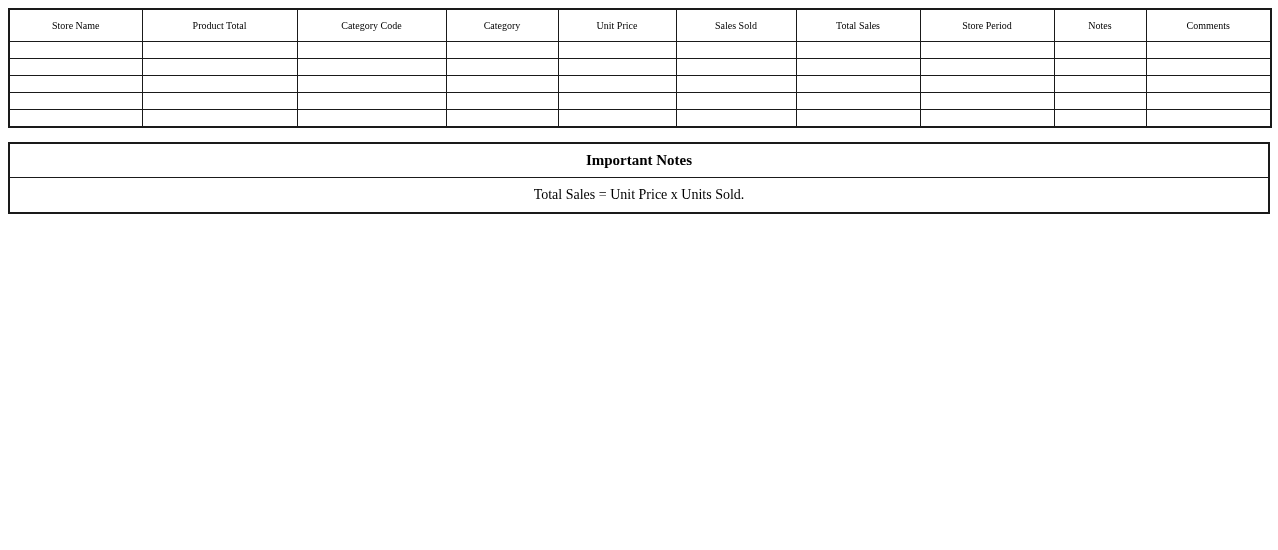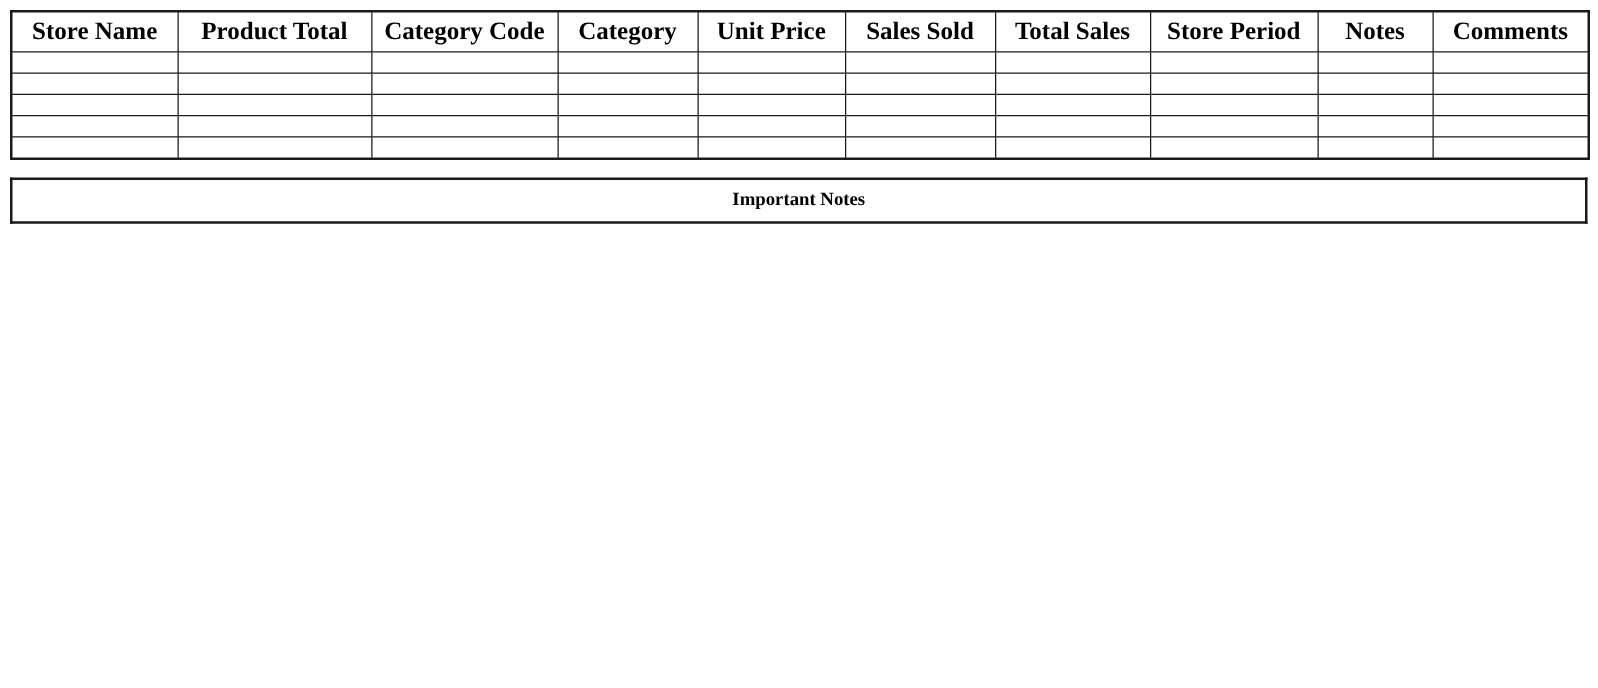--- a/index.html
+++ b/index.html
@@ -34,22 +34,22 @@
     vertical-align: middle;
     padding: 0;
     overflow: hidden;
     white-space: nowrap;
   }
   .sales-table, .notes-table {
     border: 2px solid #1a1a1a;
   }
   .sales-table thead th {
     height: 31px;
-    font-weight: bold;
-    font-size: 20px;
+    font-weight: normal;
+    font-size: 10px;
   }
   .sales-table tbody td {
     height: 16px;
     font-size: 14px;
   }
   .notes-table {
     margin-top: 14px;
   }
   .notes-table thead th {
     height: 33px;
@@ -158,16 +158,19 @@
       </tbody>
   </table>
 
   <table class="notes-table">
     <thead>
       <tr>
         <th>Important Notes</th>
       </tr>
     </thead>
     <tbody id="notes-body">
+        <tr>
+          <td>Total Sales = Unit Price x Units Sold.</td>
+        </tr>
       </tbody>
   </table>
 
 </div>
 
 </body></html>

